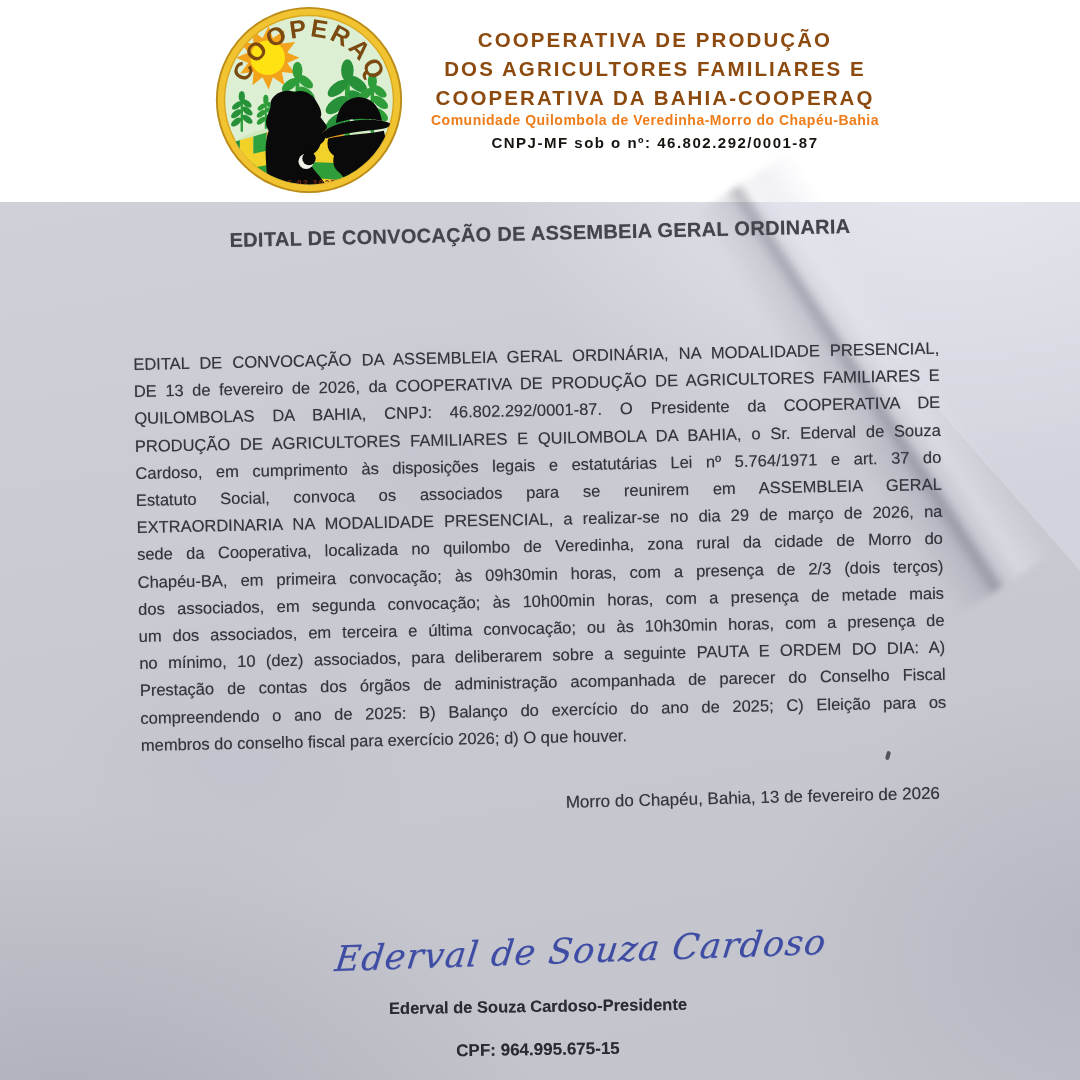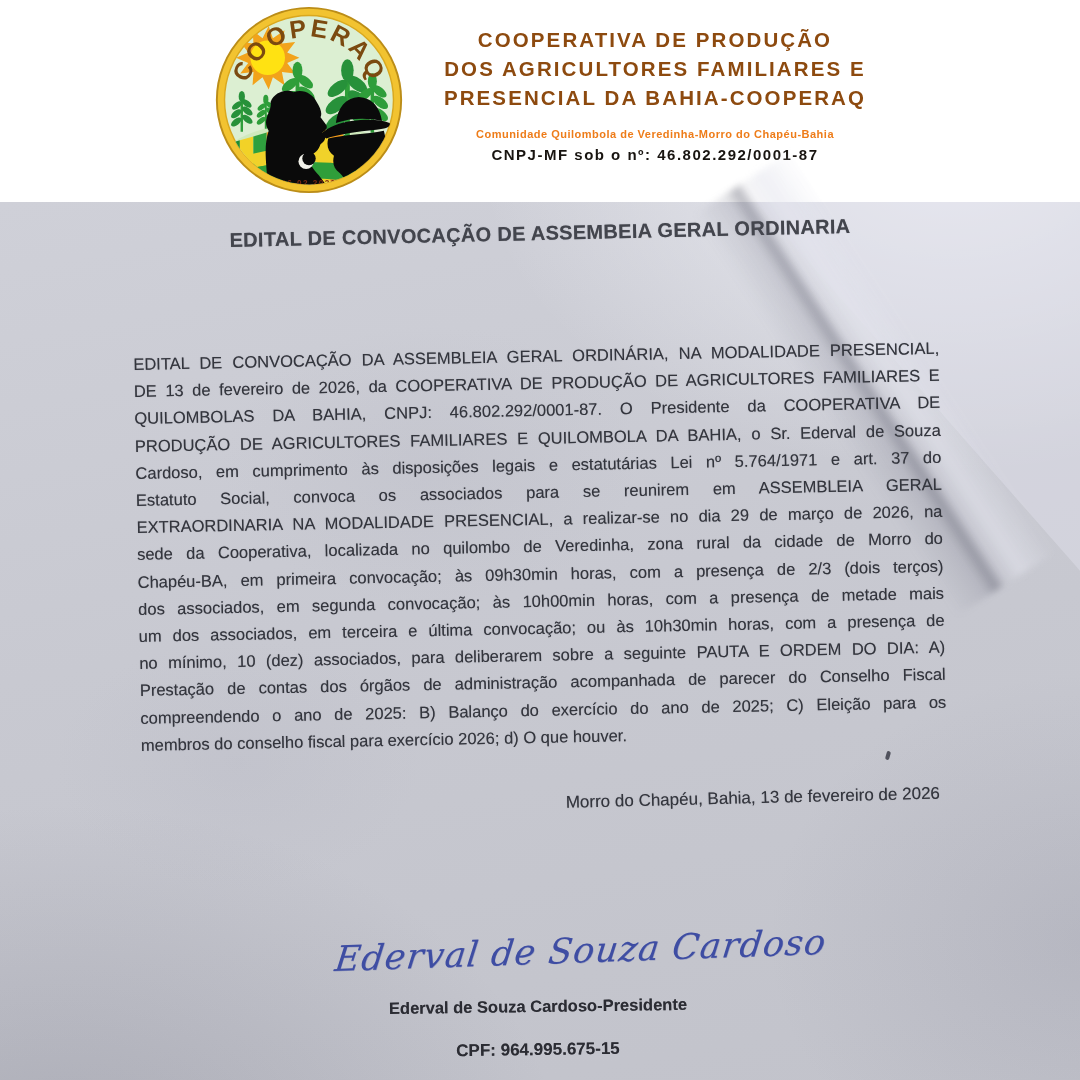--- a/index.html
+++ b/index.html
@@ -8,21 +8,21 @@
     position:relative; width:1080px; height:1080px; overflow:hidden;
     background:#ffffff; font-family:"Liberation Sans", sans-serif;
   }
 
   
   .header-band { position:absolute; left:0; top:0; width:1080px; height:202px; background:#ffffff; }
   .logo-wrap { position:absolute; left:213px; top:4px; width:192px; height:192px; }
   .logo-wrap svg { width:100%; height:100%; display:block; }
   .header-text { position:absolute; left:424px; top:25px; width:462px; text-align:center; }
   .org-line { font-size:20.5px; font-weight:700; letter-spacing:2.1px; line-height:29px; color:#8d4a0f; white-space:nowrap; }
-  .community-line { margin-top:16px; font-size:11px; font-weight:700; letter-spacing:0.5px; color:#ee7c19; white-space:nowrap; }
+  .community-line { margin-top:0; font-size:14px; font-weight:700; letter-spacing:0.5px; color:#ee7c19; white-space:nowrap; }
   .cnpj-line { margin-top:6px; font-size:15px; font-weight:700; letter-spacing:1.5px; color:#181410; white-space:nowrap; }
 
   
   .paper {
     position:absolute; left:0; top:202px; width:1080px; height:878px;
     background-color:#c8c9d1;
     background-image:
       radial-gradient(ellipse 760px 520px at 88% -6%, rgba(238,239,245,0.95), rgba(238,239,245,0) 62%),
       radial-gradient(ellipse 900px 680px at 6% 112%, rgba(104,105,120,0.28), rgba(104,105,120,0) 56%),
       radial-gradient(ellipse 520px 430px at 101% 84%, rgba(128,129,146,0.20), rgba(128,129,146,0) 62%),
@@ -174,21 +174,21 @@
 
         <text font-size="26" font-weight="bold" fill="#7b4a10" letter-spacing="2.5" font-family="Liberation Sans, sans-serif">
           <textPath href="#arcTop" startOffset="50%" text-anchor="middle">COOPERAQ</textPath>
         </text>
       </svg>
     </div>
 
     <div class="header-text">
       <div class="org-line">COOPERATIVA DE PRODUÇÃO</div>
       <div class="org-line">DOS AGRICULTORES FAMILIARES E</div>
-      <div class="org-line">PRESENCIAL DA BAHIA-COOPERAQ</div>
+      <div class="org-line">COOPERATIVA DA BAHIA-COOPERAQ</div>
       <div class="community-line">Comunidade Quilombola de Veredinha-Morro do Chapéu-Bahia</div>
       <div class="cnpj-line">CNPJ-MF sob o nº: 46.802.292/0001-87</div>
     </div>
   </div>
 
   <div class="paper">
     <div class="fold-light"></div>
     <div class="crease"></div>
 
     <div class="doc-title">EDITAL DE CONVOCAÇÃO DE ASSEMBEIA GERAL ORDINARIA</div>

